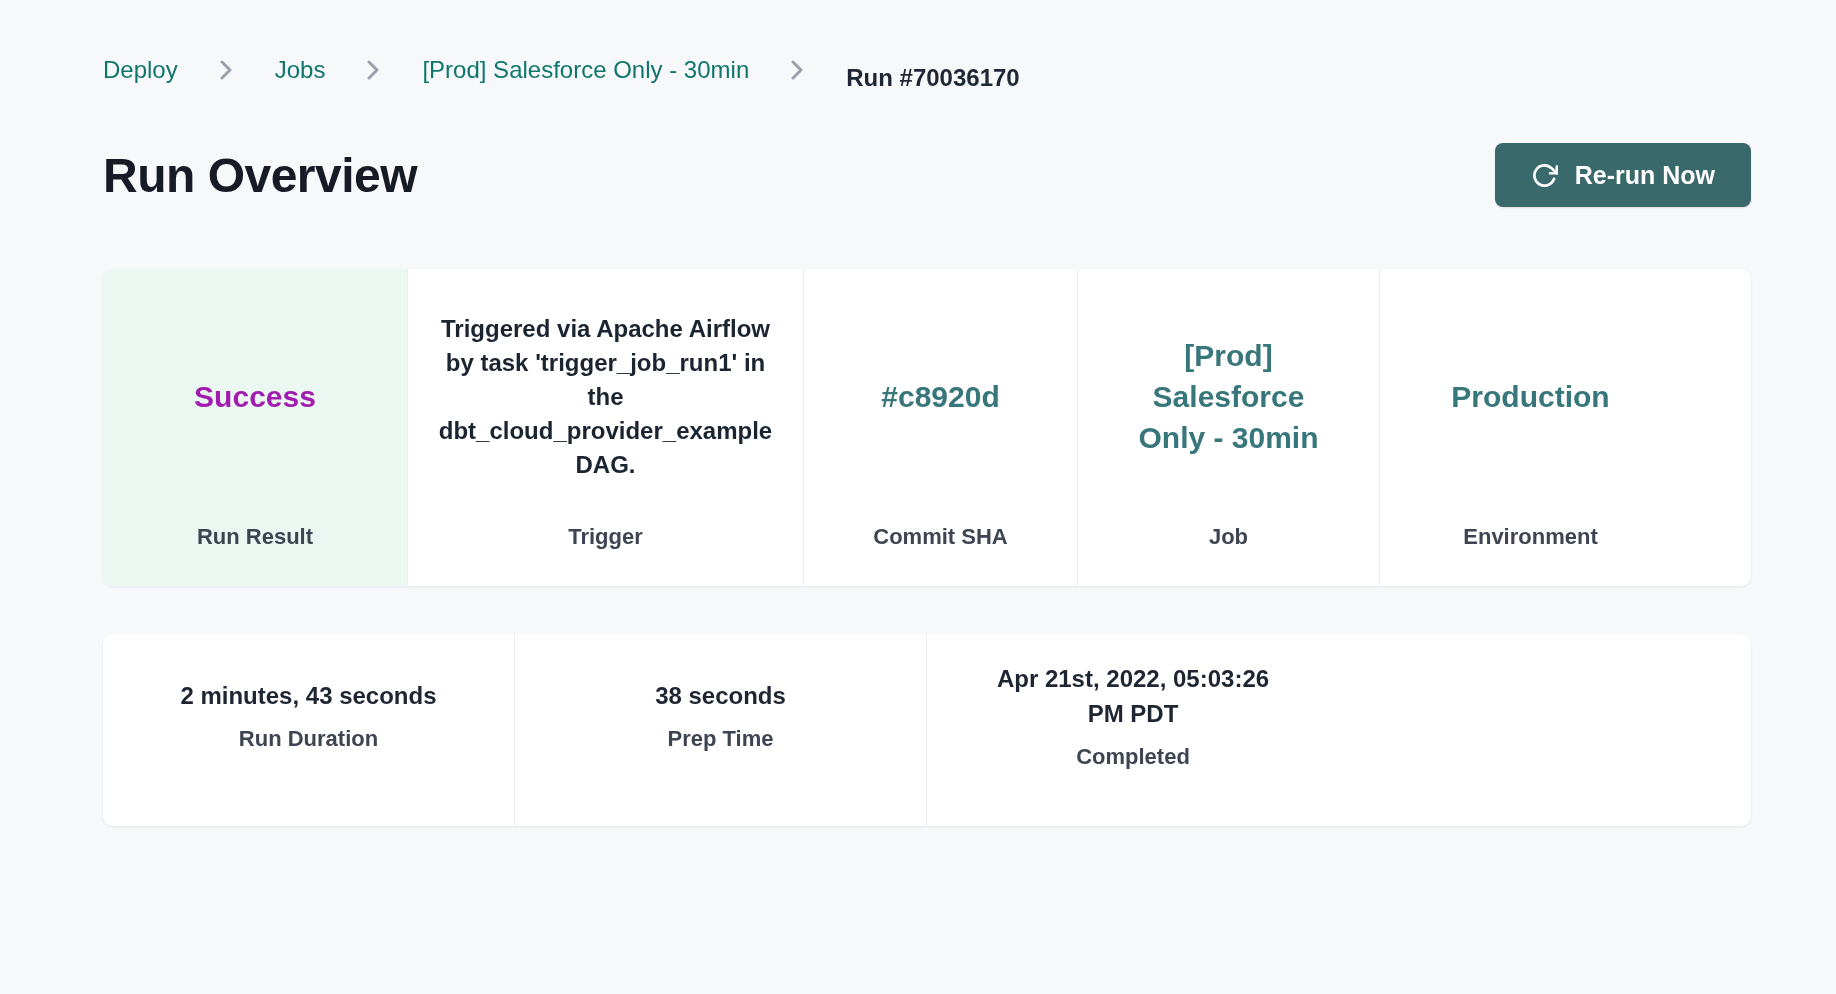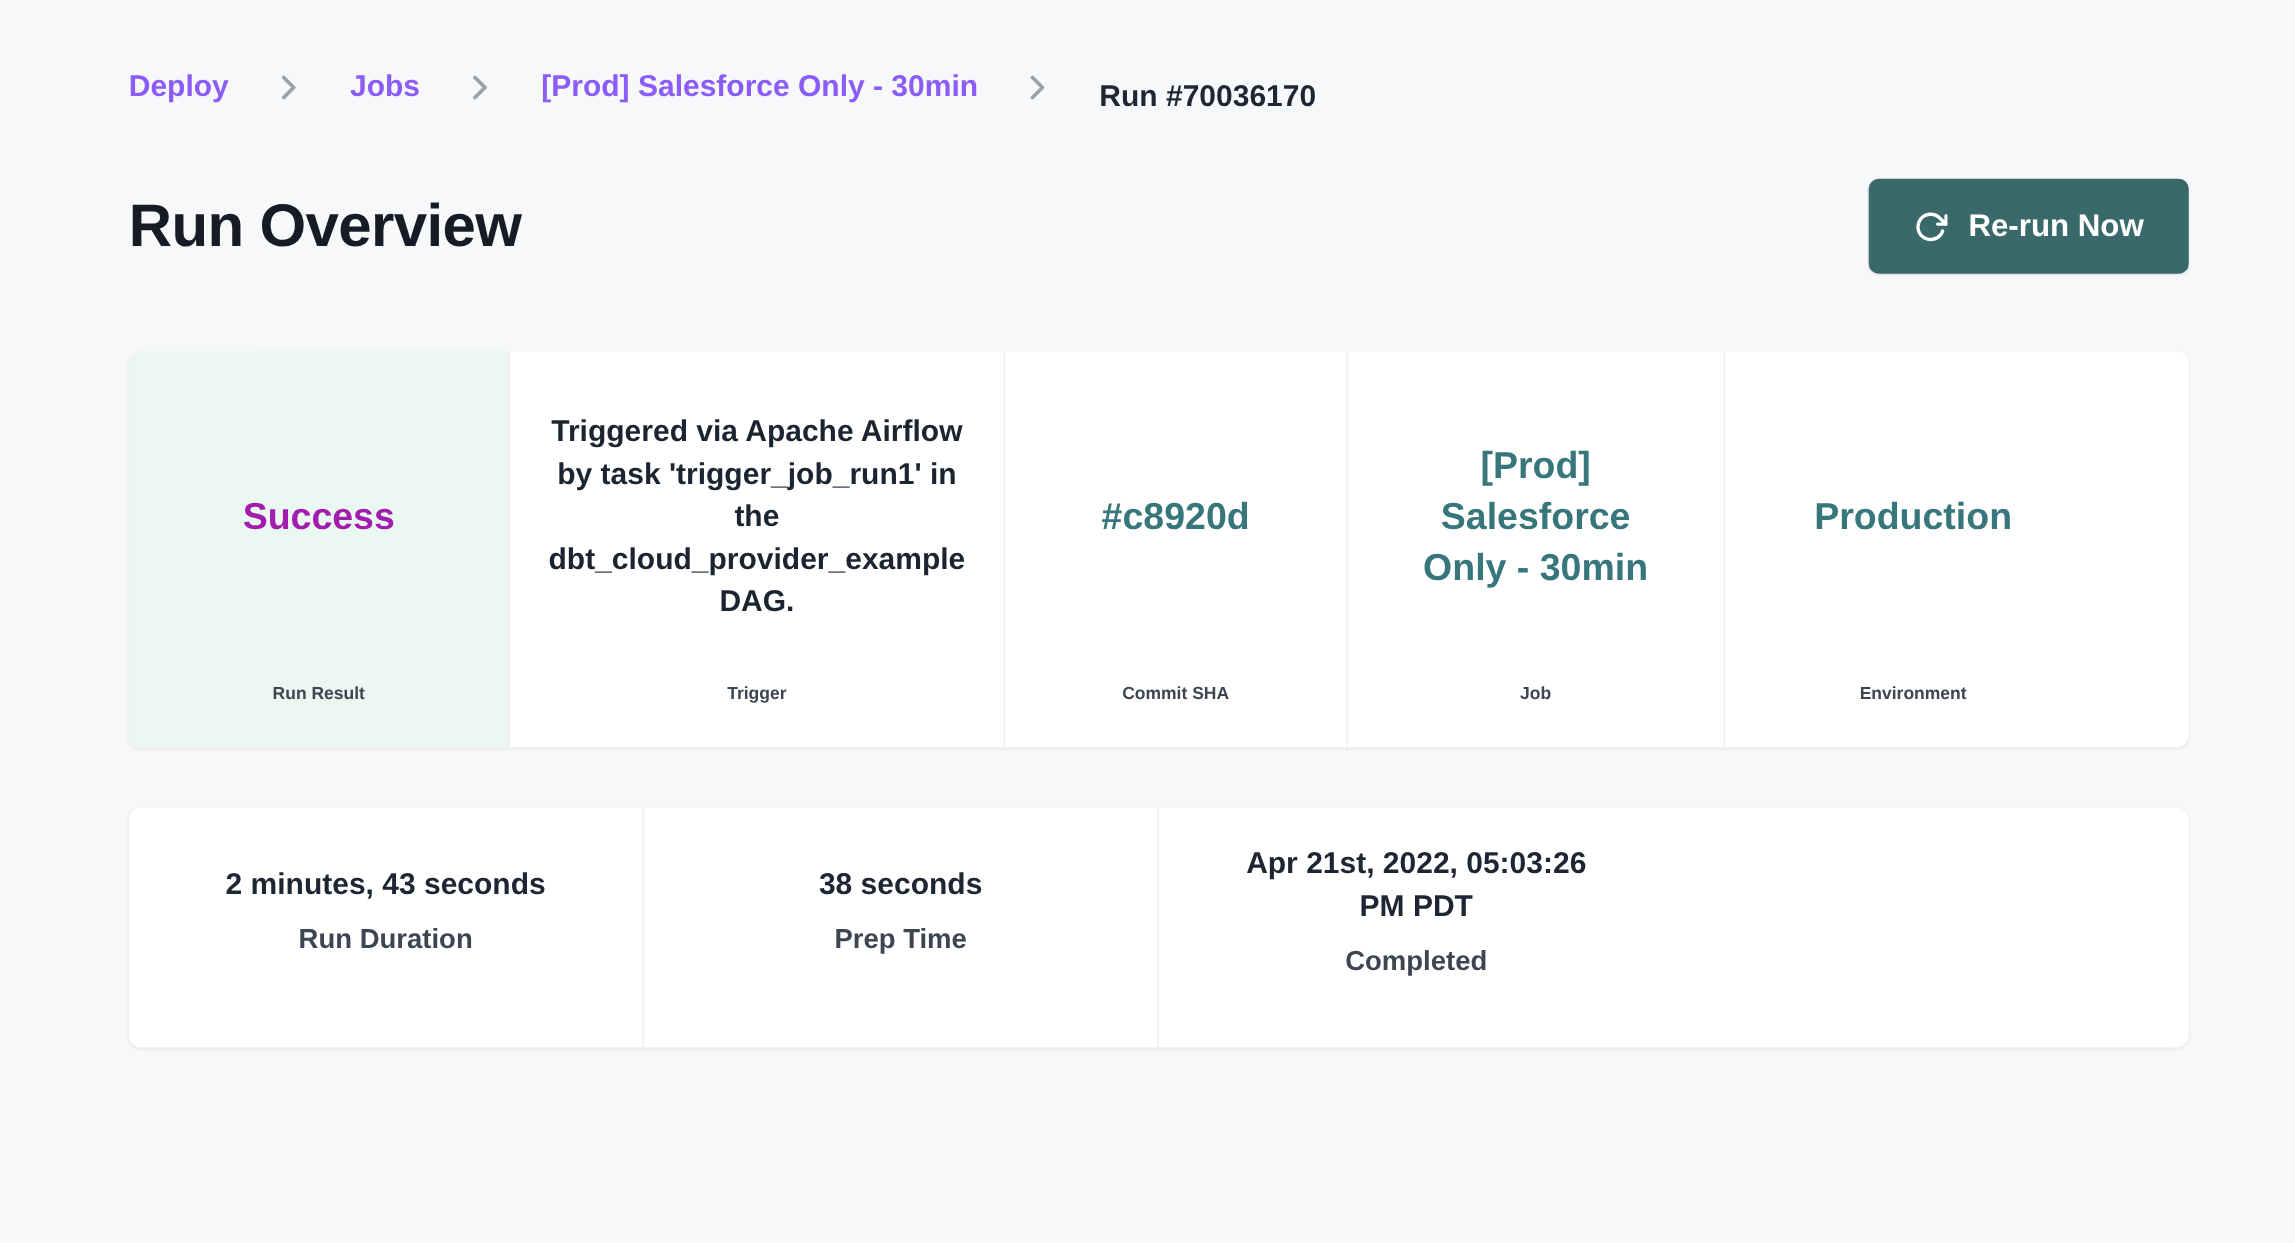--- a/index.html
+++ b/index.html
@@ -8,31 +8,31 @@
     background: #f7f8fa;
     font-family: "Liberation Sans", "DejaVu Sans", sans-serif;
     color: #1b2531;
     overflow: hidden;
   }
   .page { padding: 55px 85px 0 103px; width: 1836px; }
   .content { width: 1648px; }
 
   
   .breadcrumb { display: flex; align-items: center; gap: 42px; height: 30px; }
-  .crumb { font-size: 24px; font-weight: 700; color: #8b5cf6; white-space: nowrap; cursor: pointer; }
+  .crumb { font-size: 24px; font-weight: 400; color: #0f766e; white-space: nowrap; cursor: pointer; }
   .crumb.current { color: #1f2734; font-weight: 700; cursor: default; margin-top: 16px; }
   .crumb-sep { display: flex; align-items: center; }
 
   
   .header-row { margin-top: 58px; display: flex; align-items: center; justify-content: space-between; }
   .page-title { font-size: 48px; font-weight: 700; color: #161b26; letter-spacing: -0.5px; }
   .rerun-btn {
     display: flex; align-items: center; gap: 17px;
     background: #3a696c; color: #ffffff; border: none; cursor: pointer;
-    height: 76px; padding: 0 36px; border-radius: 8px;
+    height: 64px; padding: 0 36px; border-radius: 8px;
     font-family: inherit; font-size: 25px; font-weight: 600;
     box-shadow: 0 1px 2px rgba(16,24,40,.1);
   }
 
   
   .summary-panel {
     margin-top: 62px; display: flex; height: 317px;
     background: #ffffff; border-radius: 10px;
     box-shadow: 0 1px 3px rgba(22,28,45,.08);
   }
@@ -45,21 +45,21 @@
   .tile.w2 { width: 396px; }
   .tile.w3 { width: 274px; text-align: center; }
   .tile.w4 { width: 302px; }
   .tile.w5 { width: 301px; border-radius: 0 10px 10px 0; }
   .tile-value-wrap { flex: 1; display: flex; align-items: center; justify-content: center; width: 100%; }
   .tile-value { font-size: 30px; font-weight: 700; color: #1b2531; line-height: 1.5; }
   .tile-value.green { color: #a21caf; }
   .tile-value.teal { color: #37767a; cursor: pointer; }
   .tile.w2 .tile-value { font-size: 24px; line-height: 34px; padding: 0 52px; }
   .tile.w4 .tile-value { padding: 0 38px; line-height: 41px; }
-  .tile-label { font-size: 14px; font-weight: 600; color: #3e4552; padding-bottom: 36px; }
+  .tile-label { font-size: 22px; font-weight: 600; color: #3e4552; padding-bottom: 36px; }
 
   
   .tab-panel {
     margin-top: 48px; background: #ffffff; border-radius: 10px;
     box-shadow: 0 1px 3px rgba(22,28,45,.08);
   }
   .tab-bar { display: flex; height: 100px; border-bottom: 1px solid #e9ecef; }
   .tab {
     width: 549.33px; position: relative; cursor: pointer;
     display: flex; align-items: center; justify-content: center;

